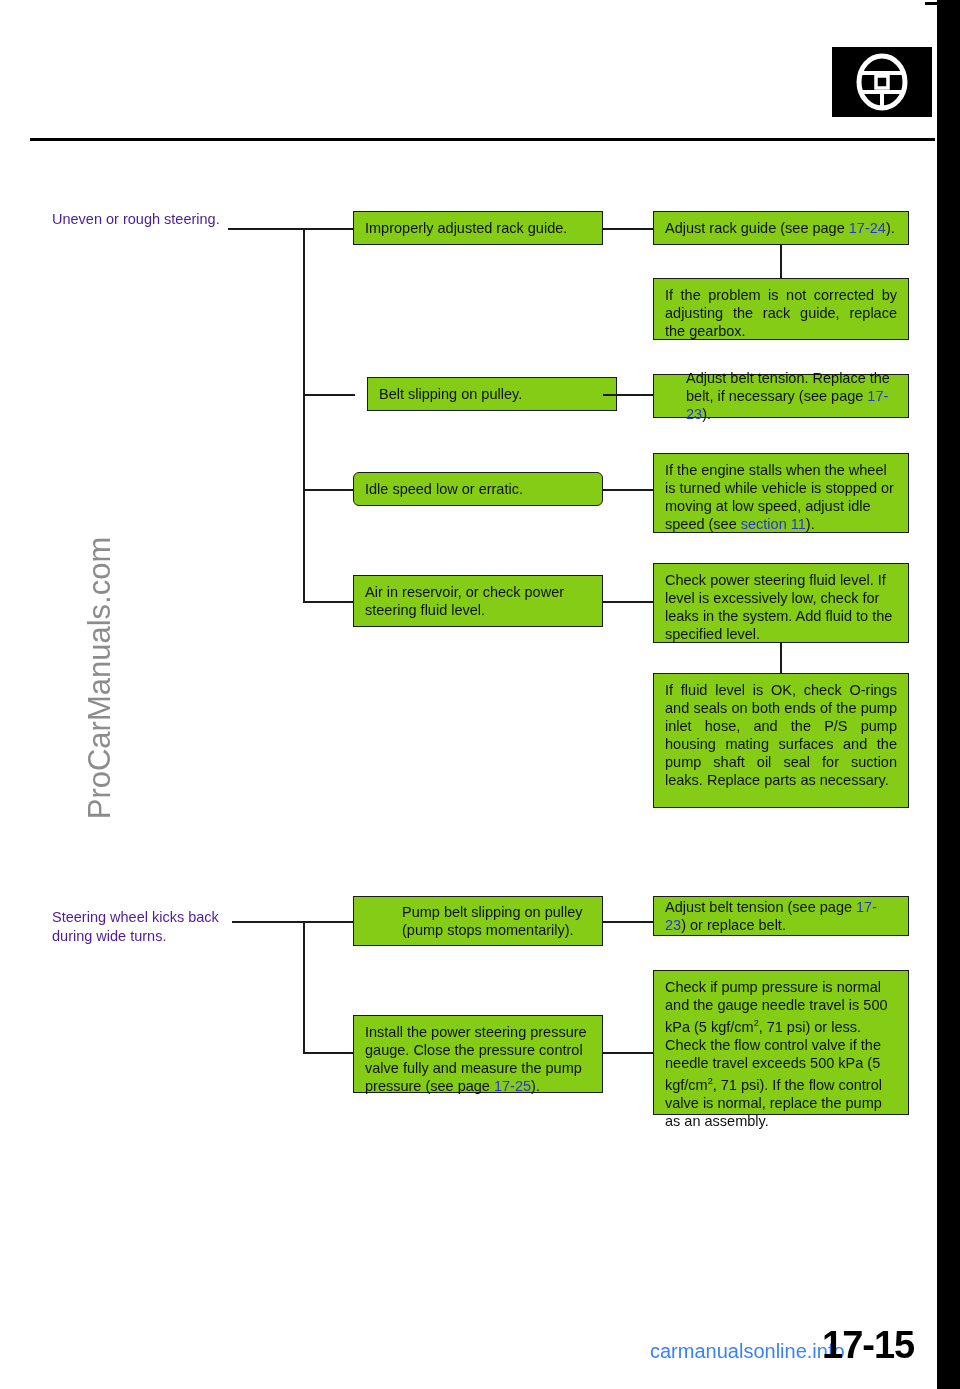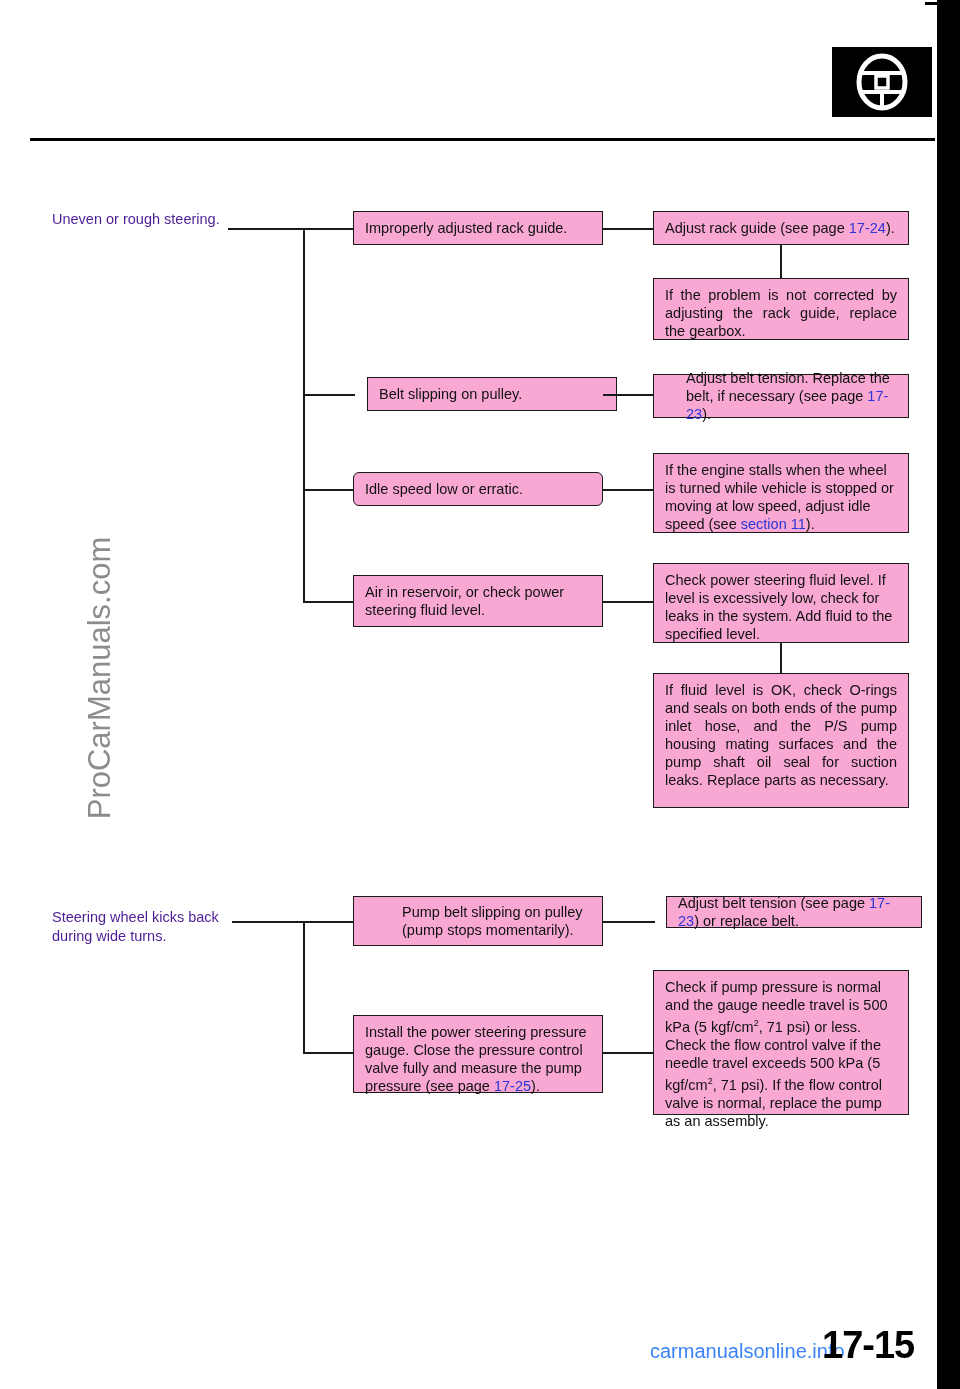--- a/index.html
+++ b/index.html
@@ -98,21 +98,21 @@
     font-size: 14.5px;
     color: #4c1d95;
     line-height: 1.0;
     white-space: pre-line;
   }
 
   .fbox {
     position: absolute;
     box-sizing: border-box;
     border: 1.6px solid #1a1a1a;
-    background: #f9a8d4;
+    background: #84cc16;
     padding: 7px 11px;
     font-size: 14.5px;
     line-height: 18px;
     color: #111111;
     display: flex;
     align-items: center;
   }
   .fbox span.inner { display: block; width: 100%; }
 
   .link { color: #2b34d6; }
@@ -230,21 +230,21 @@
     <span class="inner"><span>Pump belt slipping on pulley</span><br><span>(pump stops momentarily).</span></span>
   </div>
 
   <div class="fbox" style="left:353px; top:1015px; width:250px; height:78px; align-items:flex-start;">
     <span class="inner"><span>Install the power steering pressure</span><br><span>gauge. Close the pressure control</span><br><span>valve fully and measure the pump</span><br><span>pressure (see page </span><span class="link">17-25</span><span>).</span></span>
   </div>
 
   <div class="hline" style="left:603px; top:921px; width:52px;"></div>
   <div class="hline" style="left:603px; top:1052px; width:52px;"></div>
 
-  <div class="fbox" style="left:653px; top:896px; width:256px; height:32px;margin-left:13px;">
+  <div class="fbox" style="left:653px; top:896px; width:256px; height:40px;">
     <span class="inner"><span>Adjust belt tension (see page </span><span class="link">17-23</span><span>) or replace belt.</span></span>
   </div>
 
   <div class="fbox" style="left:653px; top:970px; width:256px; height:145px; align-items:flex-start;">
     <span class="inner"><span>Check if pump pressure is normal and the gauge needle travel is 500 kPa (5 kgf/cm</span><sup class="unit">2</sup><span>, 71 psi) or less. Check the flow control valve if the needle travel exceeds 500 kPa (5 kgf/cm</span><sup class="unit">2</sup><span>, 71 psi). If the flow control valve is normal, replace the pump as an assembly.</span></span>
   </div>
 
 </div>
 
 </body></html>

